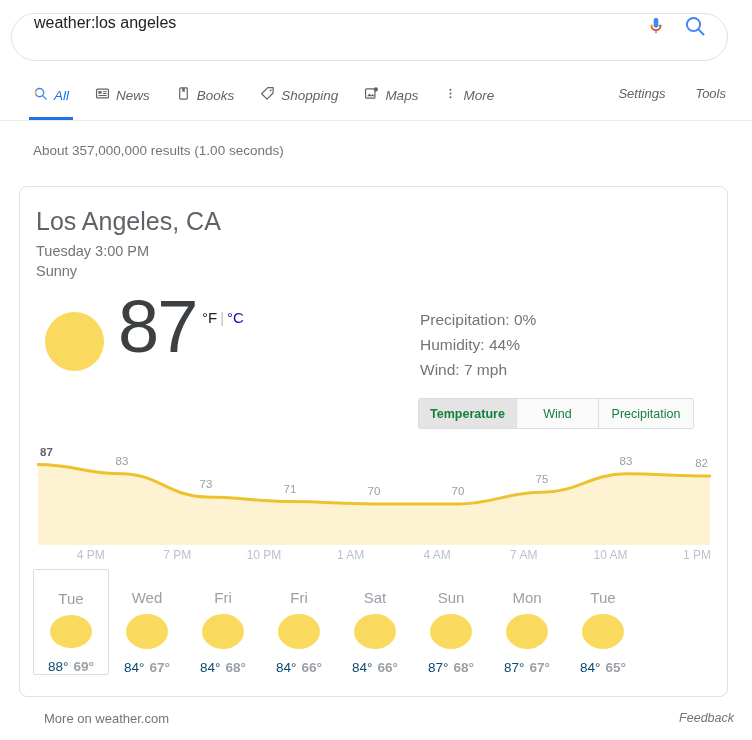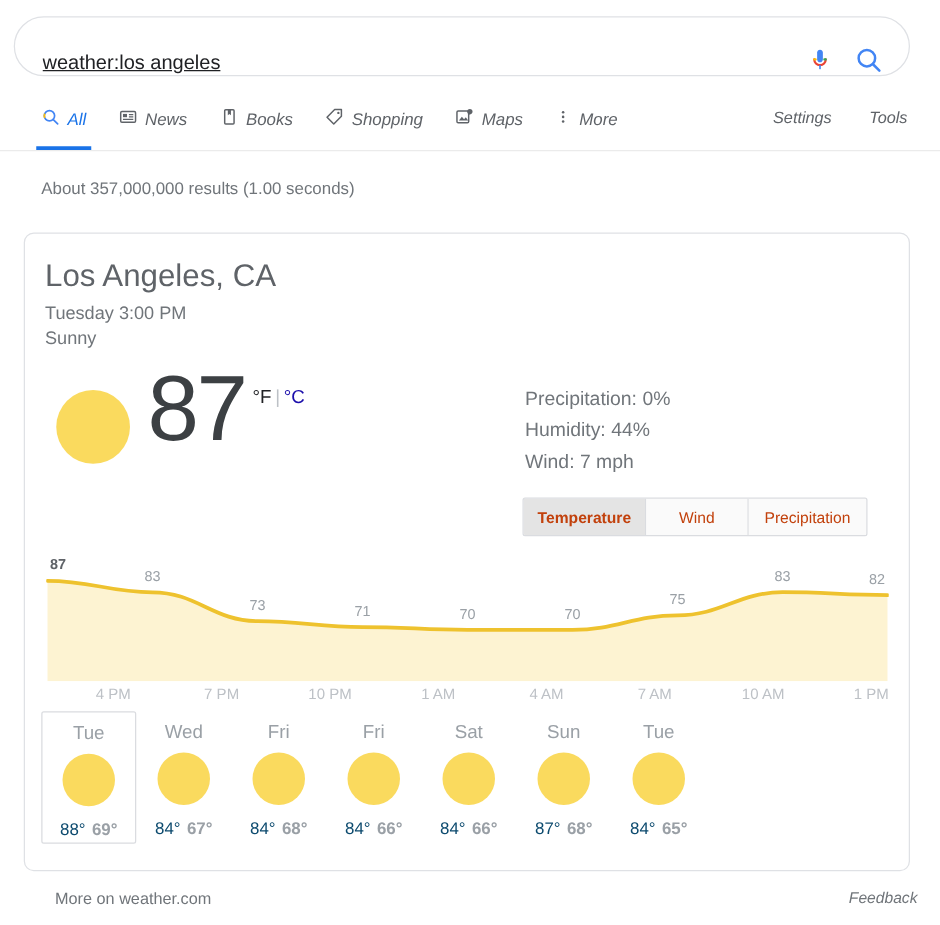--- a/index.html
+++ b/index.html
@@ -21,22 +21,21 @@
     position: absolute;
     left: 11px;
     top: 13px;
     width: 717px;
     height: 48px;
     border: 1px solid #dfe1e5;
     border-radius: 24px;
     background: #fff;
     box-sizing: border-box;
     display: flex;
-    align-items: flex-end;
-    text-decoration: underline;
+    align-items: flex-start;
   }
   .search-input {
     flex: 1;
     border: none;
     outline: none;
     font-family: "Liberation Sans", sans-serif;
     font-size: 16px;
     color: #202124;
     padding: 0 0 0 22px;
     background: transparent;
@@ -202,21 +201,21 @@
     left: 398px;
     top: 211px;
     display: flex;
     border: 1px solid #dadce0;
     border-radius: 2px;
     overflow: hidden;
     height: 29px;
   }
   .seg {
     font-size: 12.5px;
-    color: #c2410c;
+    color: #15803d;
     background: #fafafa;
     display: flex;
     align-items: center;
     justify-content: center;
     cursor: pointer;
     border-right: 1px solid #dadce0;
     box-sizing: border-box;
   }
   .seg:last-child { border-right: none; }
   .seg.active {
@@ -269,21 +268,21 @@
     display: flex;
   }
   .day {
     width: 76px;
     height: 106px;
     position: relative;
     box-sizing: border-box;
     display: flex;
     flex-direction: column;
     align-items: center;
-    padding-top: 8px;
+    padding-top: 20px;
     cursor: pointer;
   }
   .day.selected {
     border: 1px solid #dadce0;
     border-radius: 2px;
   }
   .day-name {
     font-size: 15px;
     color: #9aa0a6;
   }
@@ -501,20 +500,25 @@
         <div class="day-name">Sat</div>
         <div class="day-sun"></div>
         <div class="day-temps"><span class="day-hi">84°</span><span class="day-lo">66°</span></div>
       </div>
       <div class="day">
         <div class="day-name">Sun</div>
         <div class="day-sun"></div>
         <div class="day-temps"><span class="day-hi">87°</span><span class="day-lo">68°</span></div>
       </div>
       <div class="day">
+        <div class="day-name">Mon</div>
+        <div class="day-sun"></div>
+        <div class="day-temps"><span class="day-hi">87°</span><span class="day-lo">67°</span></div>
+      </div>
+      <div class="day">
         <div class="day-name">Tue</div>
         <div class="day-sun"></div>
         <div class="day-temps"><span class="day-hi">84°</span><span class="day-lo">65°</span></div>
       </div>
     </div>
 </div>
 
 <div class="footer-left">More on weather.com</div>
 <div class="footer-right">Feedback</div>
 

